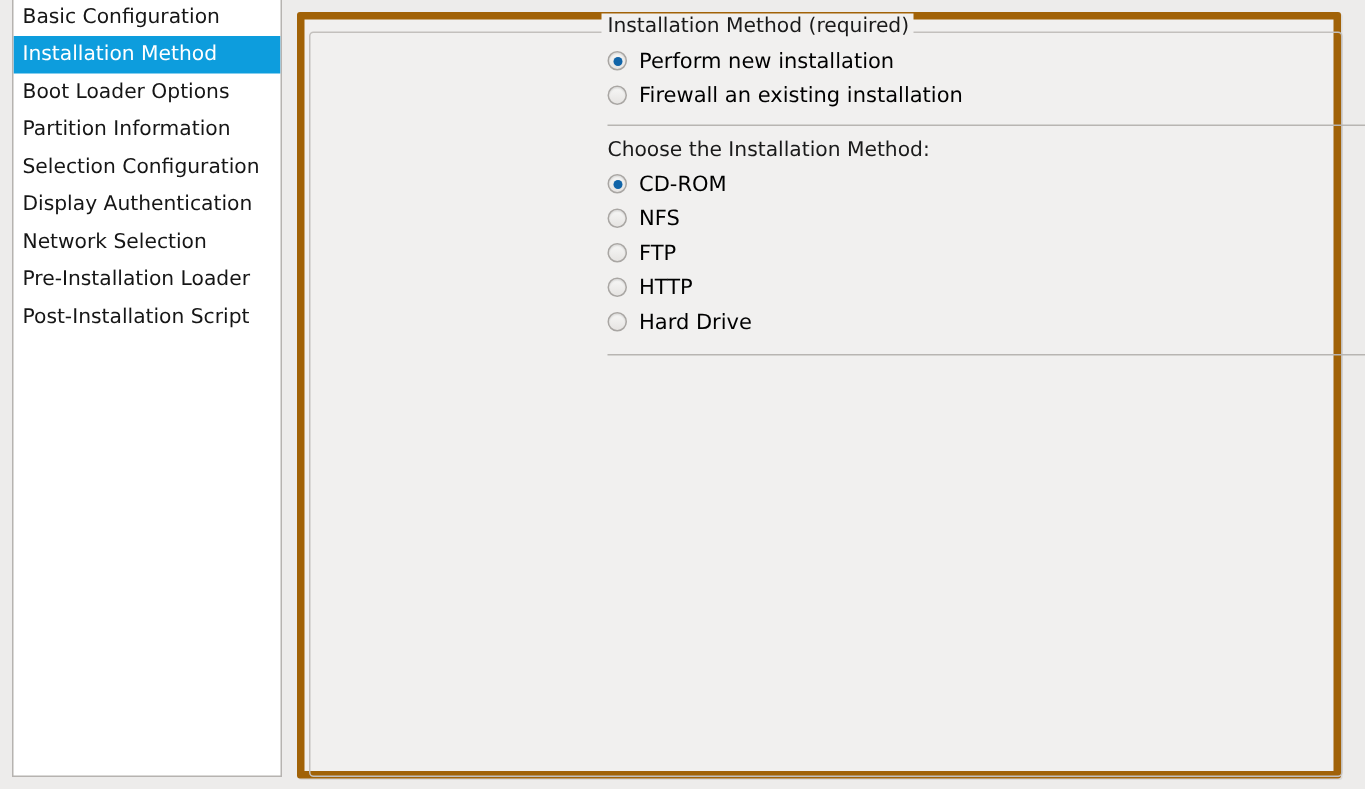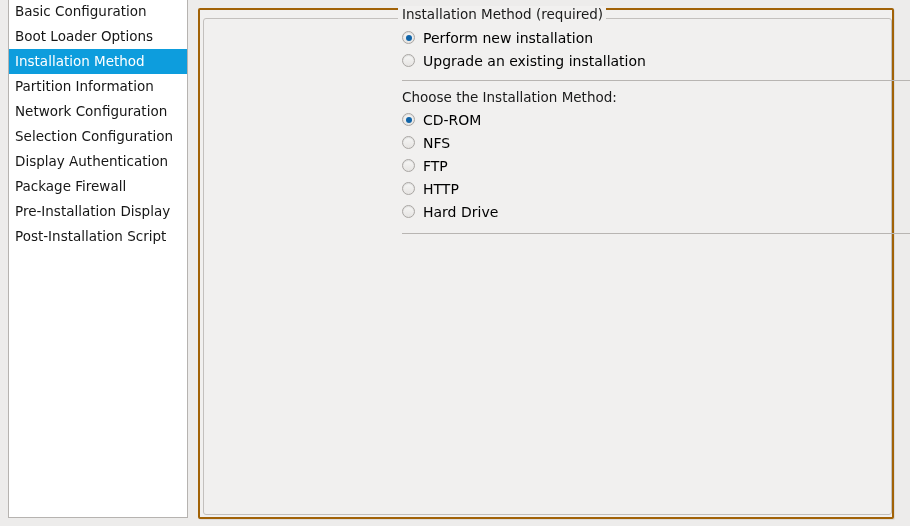--- a/index.html
+++ b/index.html
@@ -40,21 +40,21 @@
     background: #0d9ddd;
     color: #ffffff;
   }
 
   
   #right-panel {
     position: absolute;
     left: 198px; top: 8px;
     width: 696px; height: 511px;
     background: #f1f0ef;
-    border: 2px solid #a16207;
+    border: 5px solid #a16207;
     border-radius: 2px;
     box-shadow: 1px 1px 0 rgba(0,0,0,0.07);
   }
 
   
   #group-frame {
     position: absolute;
     left: 3px; top: 8px;
     width: 689px; height: 497px;
     border: 1px solid #c3c0bd;
@@ -127,43 +127,40 @@
 </style>
 </head>
 <body>
 
 <div id="app">
 
   <div id="sidebar">
     <div class="side-item">
       <span>Basic Configuration</span>
     </div>
-    <div class="side-item">
-      <span>Boot Loader Options</span>
-    </div>
     <div class="side-item selected">
       <span>Installation Method</span>
     </div>
     <div class="side-item">
+      <span>Boot Loader Options</span>
+    </div>
+    <div class="side-item">
       <span>Partition Information</span>
     </div>
     <div class="side-item">
-      <span>Network Configuration</span>
-    </div>
-    <div class="side-item">
       <span>Selection Configuration</span>
     </div>
     <div class="side-item">
       <span>Display Authentication</span>
     </div>
     <div class="side-item">
-      <span>Package Firewall</span>
-    </div>
-    <div class="side-item">
-      <span>Pre-Installation Display</span>
+      <span>Network Selection</span>
+    </div>
+    <div class="side-item">
+      <span>Pre-Installation Loader</span>
     </div>
     <div class="side-item">
       <span>Post-Installation Script</span>
     </div>
   </div>
 
   <div id="right-panel">
 
     <div id="group-frame"></div>
 
@@ -171,21 +168,21 @@
 
     <div id="group-body">
 
       <div>
         <div class="radio-row">
           <span class="radio on"></span>
           <span class="radio-label">Perform new installation</span>
         </div>
         <div class="radio-row">
           <span class="radio"></span>
-          <span class="radio-label">Upgrade an existing installation</span>
+          <span class="radio-label">Firewall an existing installation</span>
         </div>
       </div>
 
       <div class="sep"></div>
 
       <div class="section-title">Choose the Installation Method:</div>
 
       <div>
         <div class="radio-row">
           <span class="radio on"></span>

